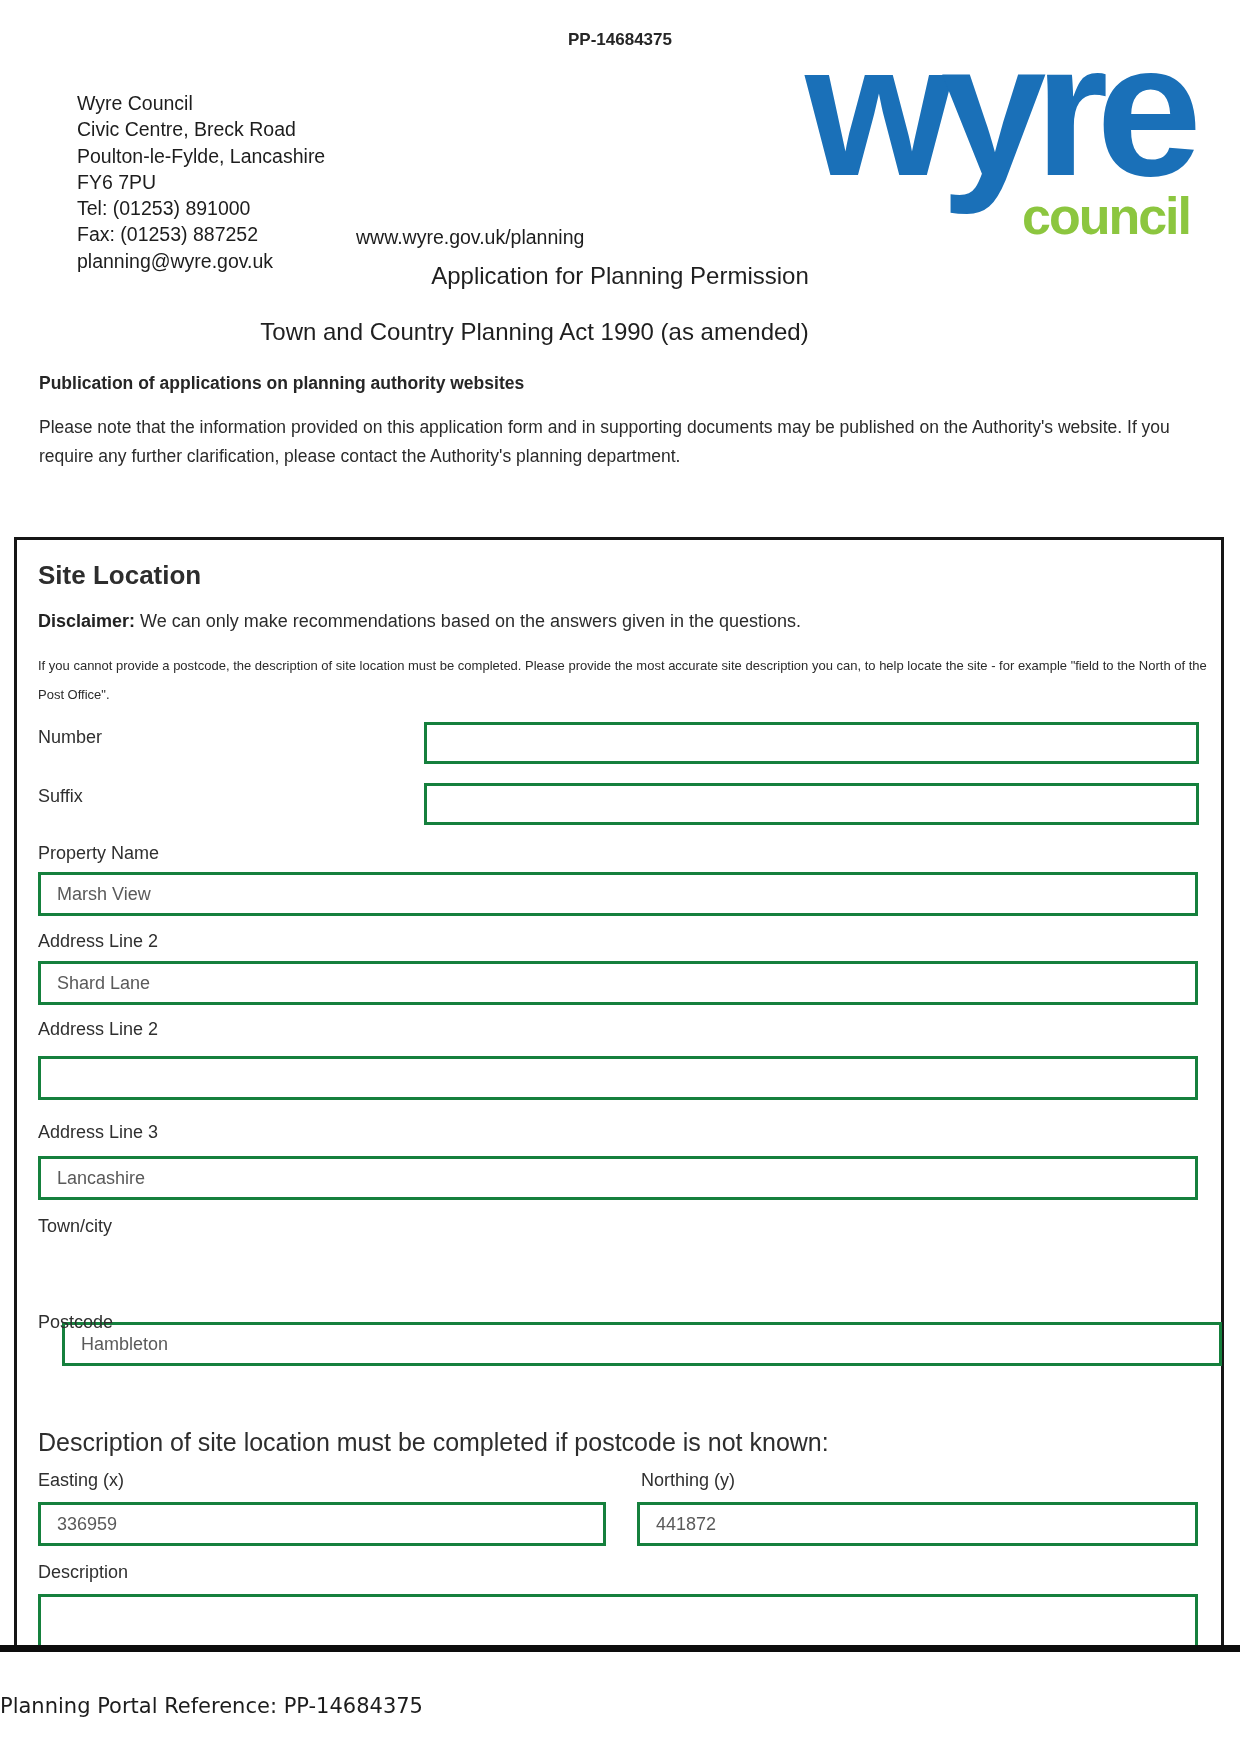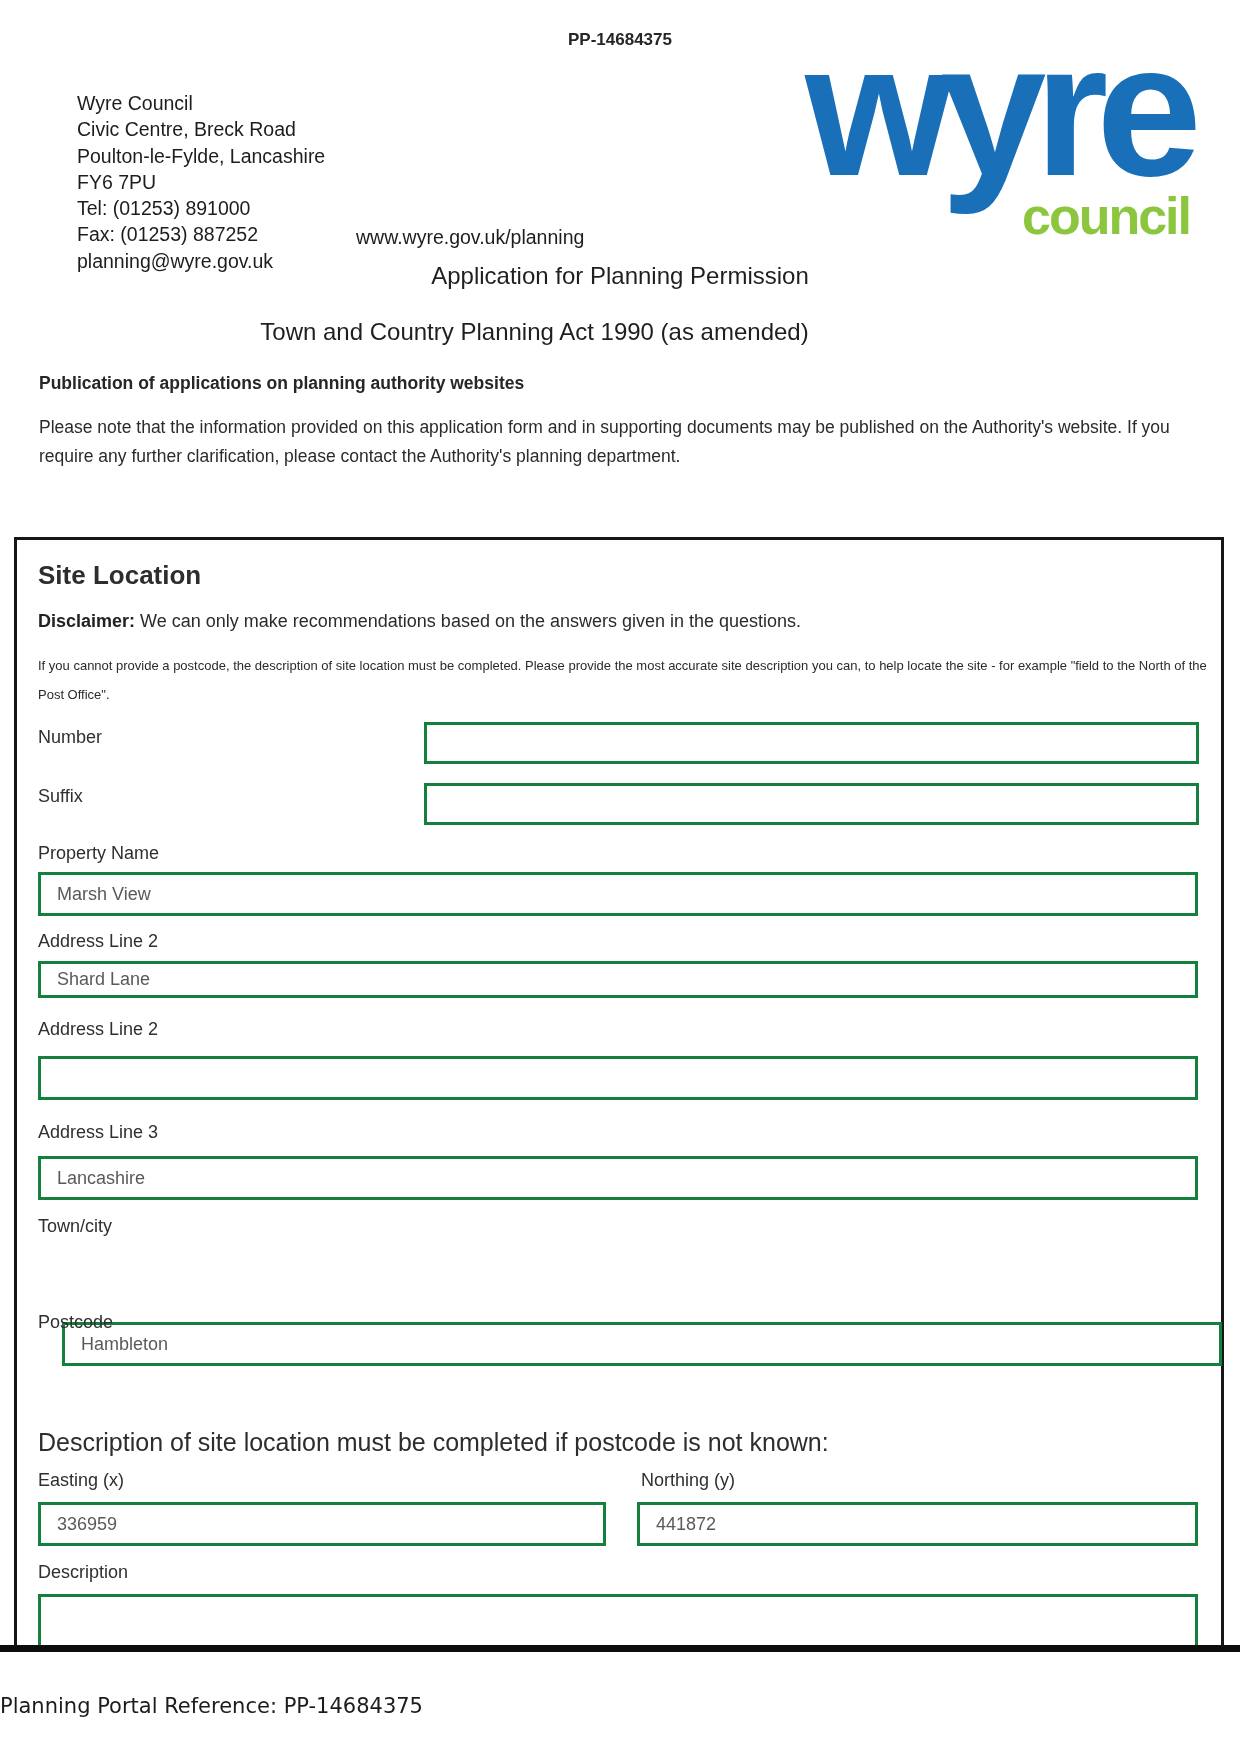--- a/index.html
+++ b/index.html
@@ -73,21 +73,21 @@
   
   .lbl-number { left: 38px;  top: 727px; }
   .in-number  { left: 424px; top: 722px; width: 775px; height: 42px; }
   .lbl-suffix { left: 38px;  top: 786px; }
   .in-suffix  { left: 424px; top: 783px; width: 775px; height: 42px; }
 
   
   .lbl-property { left: 38px; top: 843px;  }
   .in-property  { left: 38px; top: 872px;  width: 1160px; height: 44px; }
   .lbl-addr1    { left: 38px; top: 931px;  }
-  .in-addr1     { left: 38px; top: 961px;  width: 1160px; height: 37px; }
+  .in-addr1     { left: 38px; top: 961px;  width: 1160px; height: 44px; }
   .lbl-addr2    { left: 38px; top: 1019px; }
   .in-addr2     { left: 38px; top: 1056px; width: 1160px; height: 44px; }
   .lbl-addr3    { left: 38px; top: 1122px; }
   .in-addr3     { left: 38px; top: 1156px; width: 1160px; height: 44px; }
   .lbl-town     { left: 38px; top: 1216px; }
   .in-town      { left: 38px; top: 1322px; width: 1160px; height: 44px; margin-left: 24px; }
   .lbl-postcode { left: 38px; top: 1312px; }
   .in-postcode  { left: 38px; top: 1344px; width: 1160px; height: 44px; }
 
   .desc-heading { left: 38px; top: 1428px; font-size: 25px; color: #2d2d2d; }

